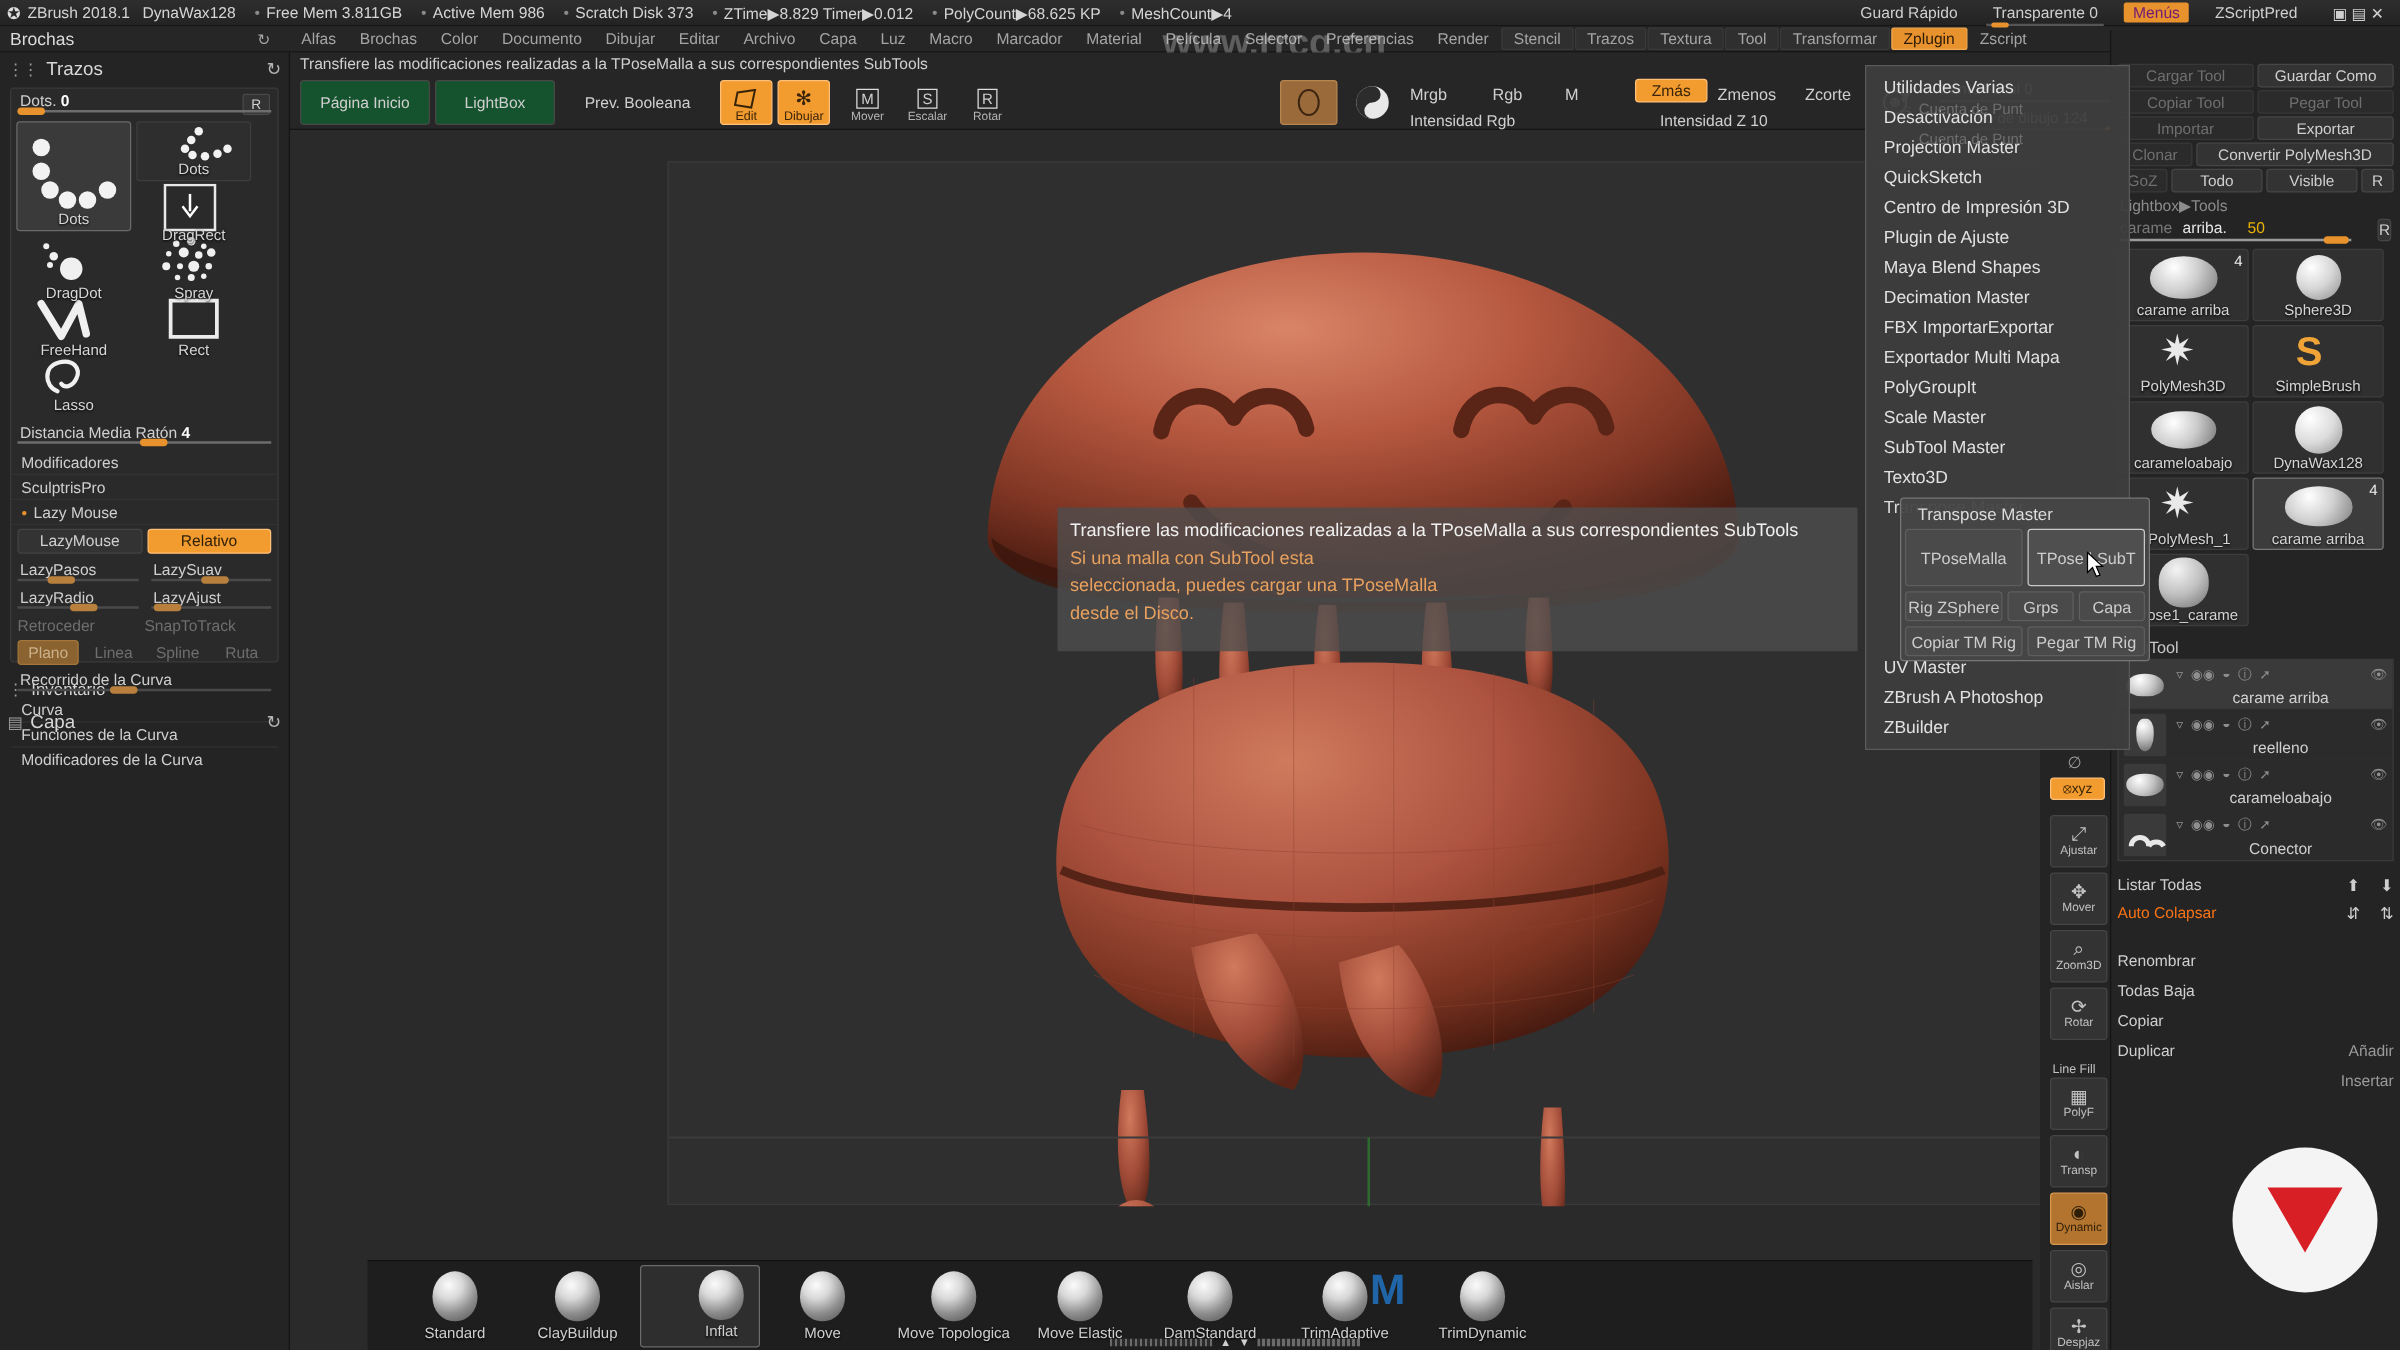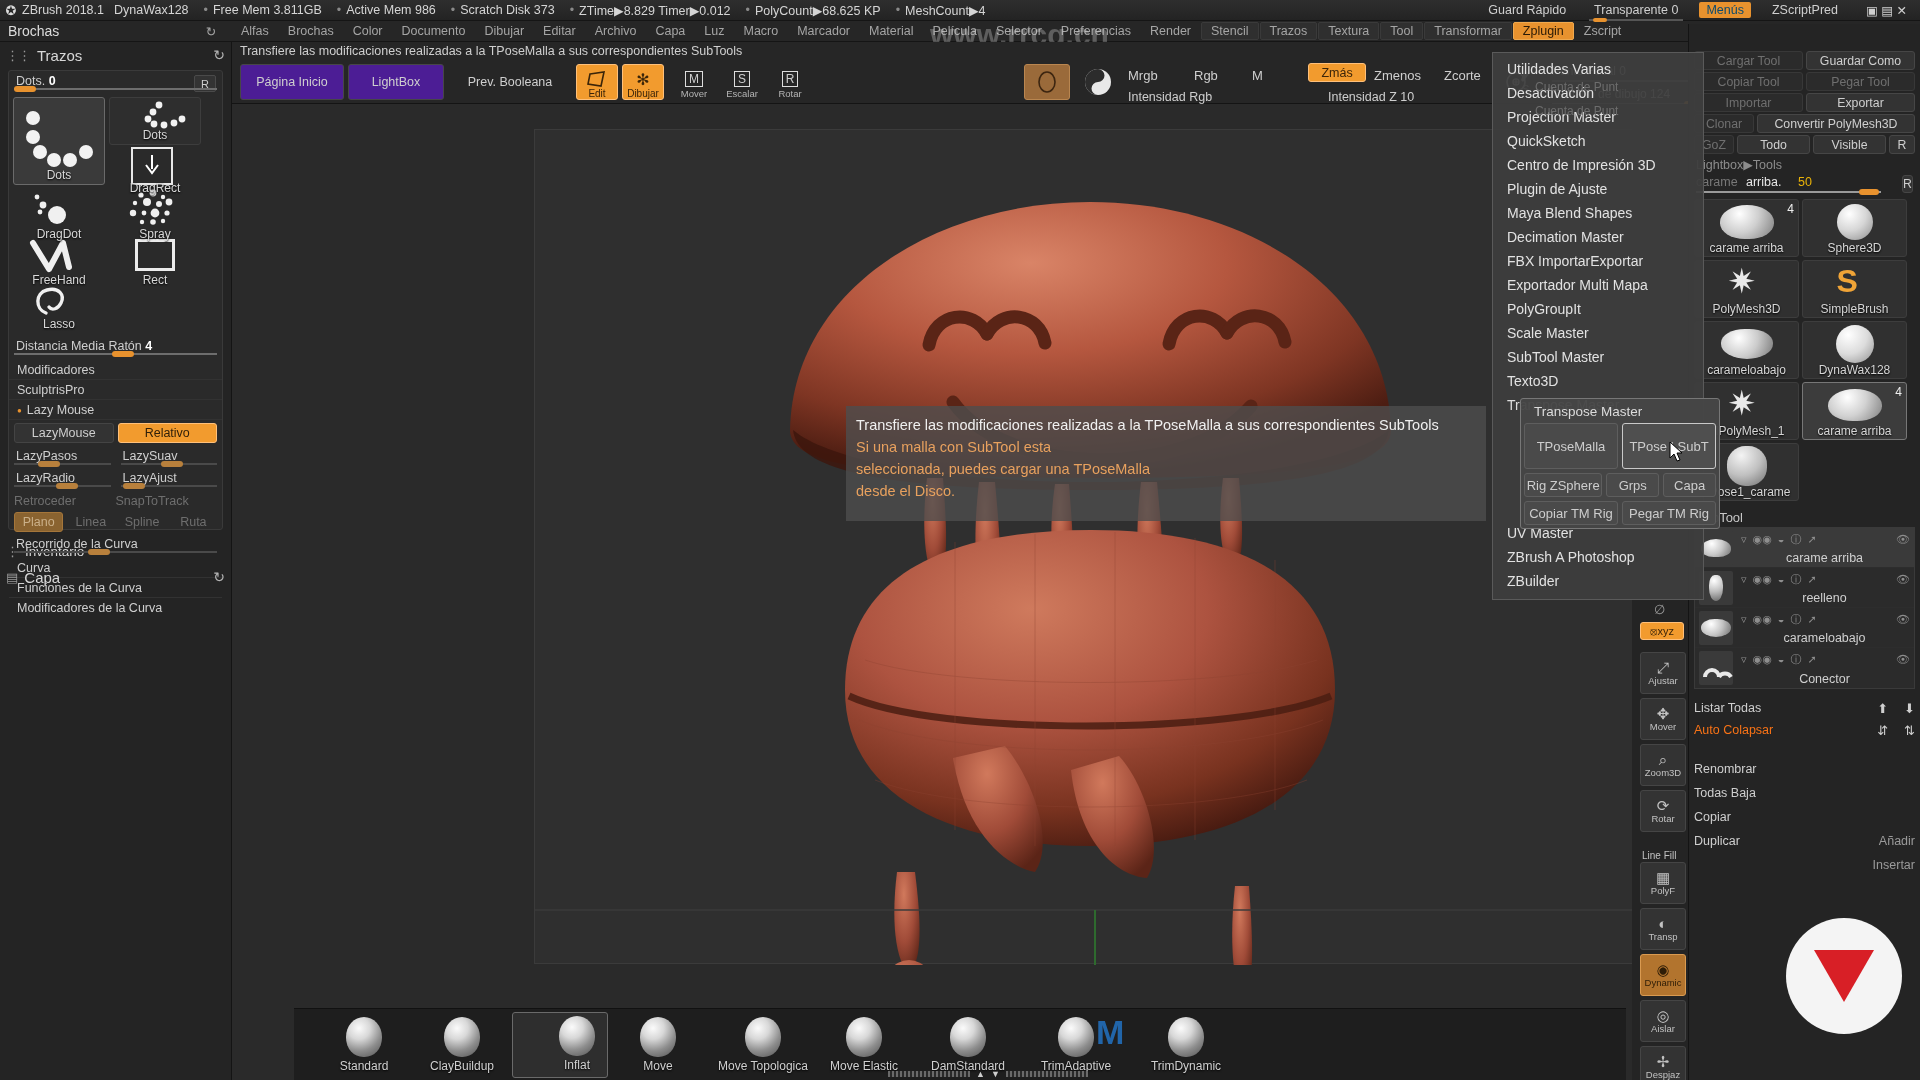--- a/index.html
+++ b/index.html
@@ -21,21 +21,21 @@
     position: absolute; left:0; top:0; width:1920px; height:21px;
     background: linear-gradient(#2e2e2e,#232323);
     display:flex; align-items:center; font-size:12.5px; color:#d5d5d5;
     border-bottom:1px solid #151515;
   }
   #titlebar .zlogo { width:22px; text-align:center; font-size:13px; color:#ddd; }
   #titlebar .seg { margin-right:10px; white-space:nowrap; }
   #titlebar .dot { color:#8a8a8a; margin:0 5px; }
   #titlebar .right { margin-left:auto; display:flex; align-items:center; gap:14px; padding-right:6px;}
   .tb-btn { padding:1px 7px; color:#cfcfcf; white-space:nowrap; }
-  .tb-btn.hl { background:#e8922e; color:#0c4a6e; border-radius:2px; }
+  .tb-btn.hl { background:#e8922e; color:#701a75; border-radius:2px; }
   .slider-mini { position:relative; }
   .slider-mini::after{content:"";position:absolute;left:2px;right:2px;bottom:-3px;height:2px;background:#555;}
   .slider-mini::before{content:"";position:absolute;left:6px;bottom:-4px;width:14px;height:4px;background:#e8922e;border-radius:2px;z-index:2;}
 
   
   #menubar {
     position:absolute; left:0; top:21px; width:1920px; height:21px;
     background:#262626; display:flex; align-items:center;
     font-size:12.5px; color:#a5a5a5; border-bottom:1px solid #151515;
   }
@@ -104,21 +104,21 @@
   .cp-hue { position:absolute; right:0; top:0; width:14px; height:82px;
      background:linear-gradient(to bottom,#f00,#ff0,#0f0,#0ff,#00f,#f0f,#f00);}
 
   
   #toolbar2 {
     position:absolute; left:232px; top:42px; right:0; height:62px;
     background:#262626; border-bottom:1px solid #141414;
   }
   .tip-line { position:absolute; left:8px; top:2px; font-size:12.5px; color:#cfcfcf; }
   .tbtn {
-    position:absolute; background:#4c1d95; border:1px solid #474747; border-radius:3px;
+    position:absolute; background:#14532d; border:1px solid #474747; border-radius:3px;
     display:flex;align-items:center;justify-content:center; font-size:12.5px;color:#cfcfcf;
   }
   .tbtn.orange { background:#f29b2e; border-color:#ffc07a; color:#3a2409;}
   .tbtn.brown  { background:#9a6a3a; border-color:#b98650; color:#f0dfc6;}
   .tbtn .sub { position:absolute; bottom:0px; left:0; right:0; text-align:center; font-size:10px;}
   .tbtn .glyph { font-size:16px; }
 
   
   #canvaswrap { position:absolute; left:232px; top:104px; right:0; bottom:0; background:#2a2a2a; }
   #rightrail { position:absolute; right:226px; top:104px; width:62px; bottom:0; background:#242424; }

